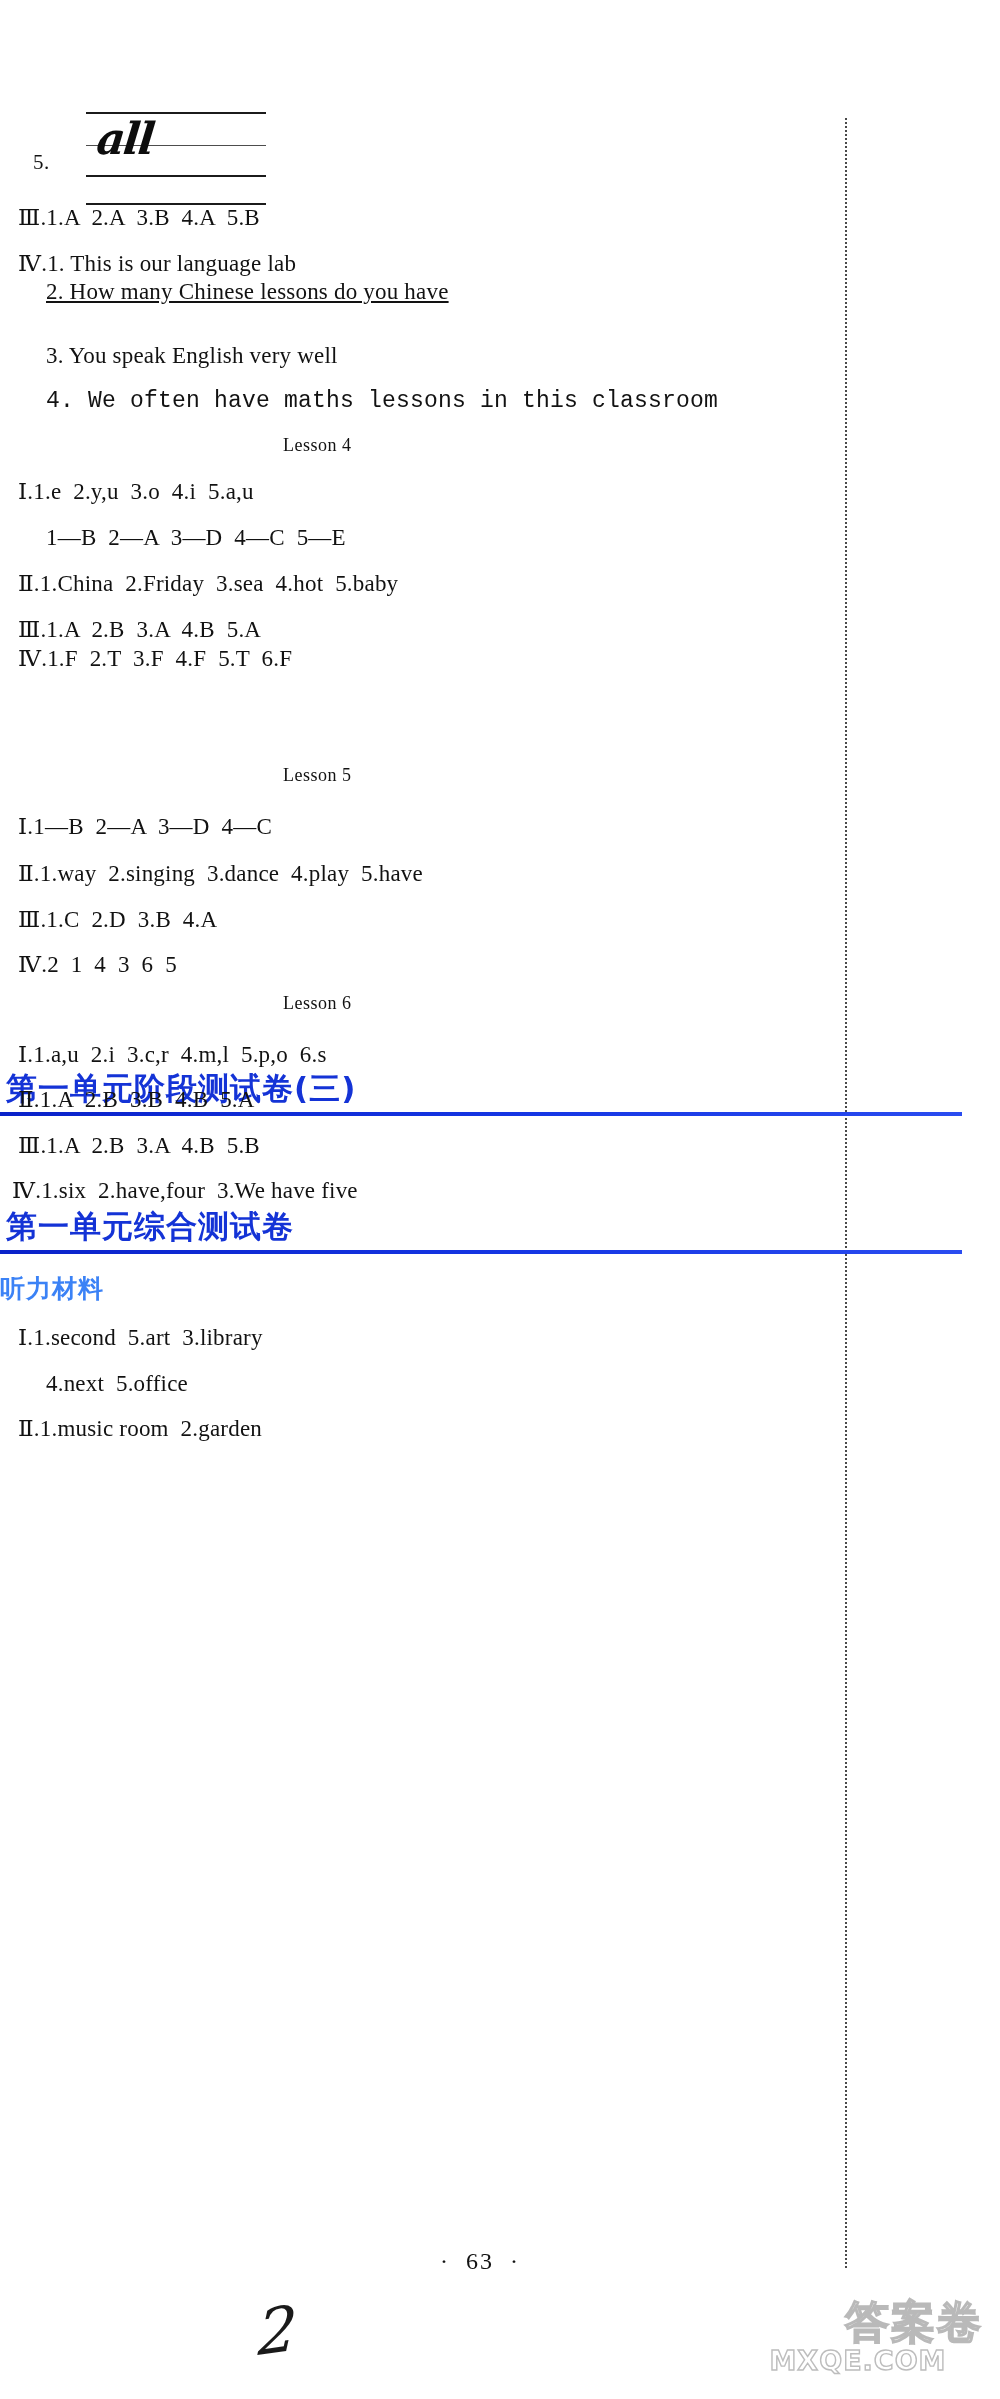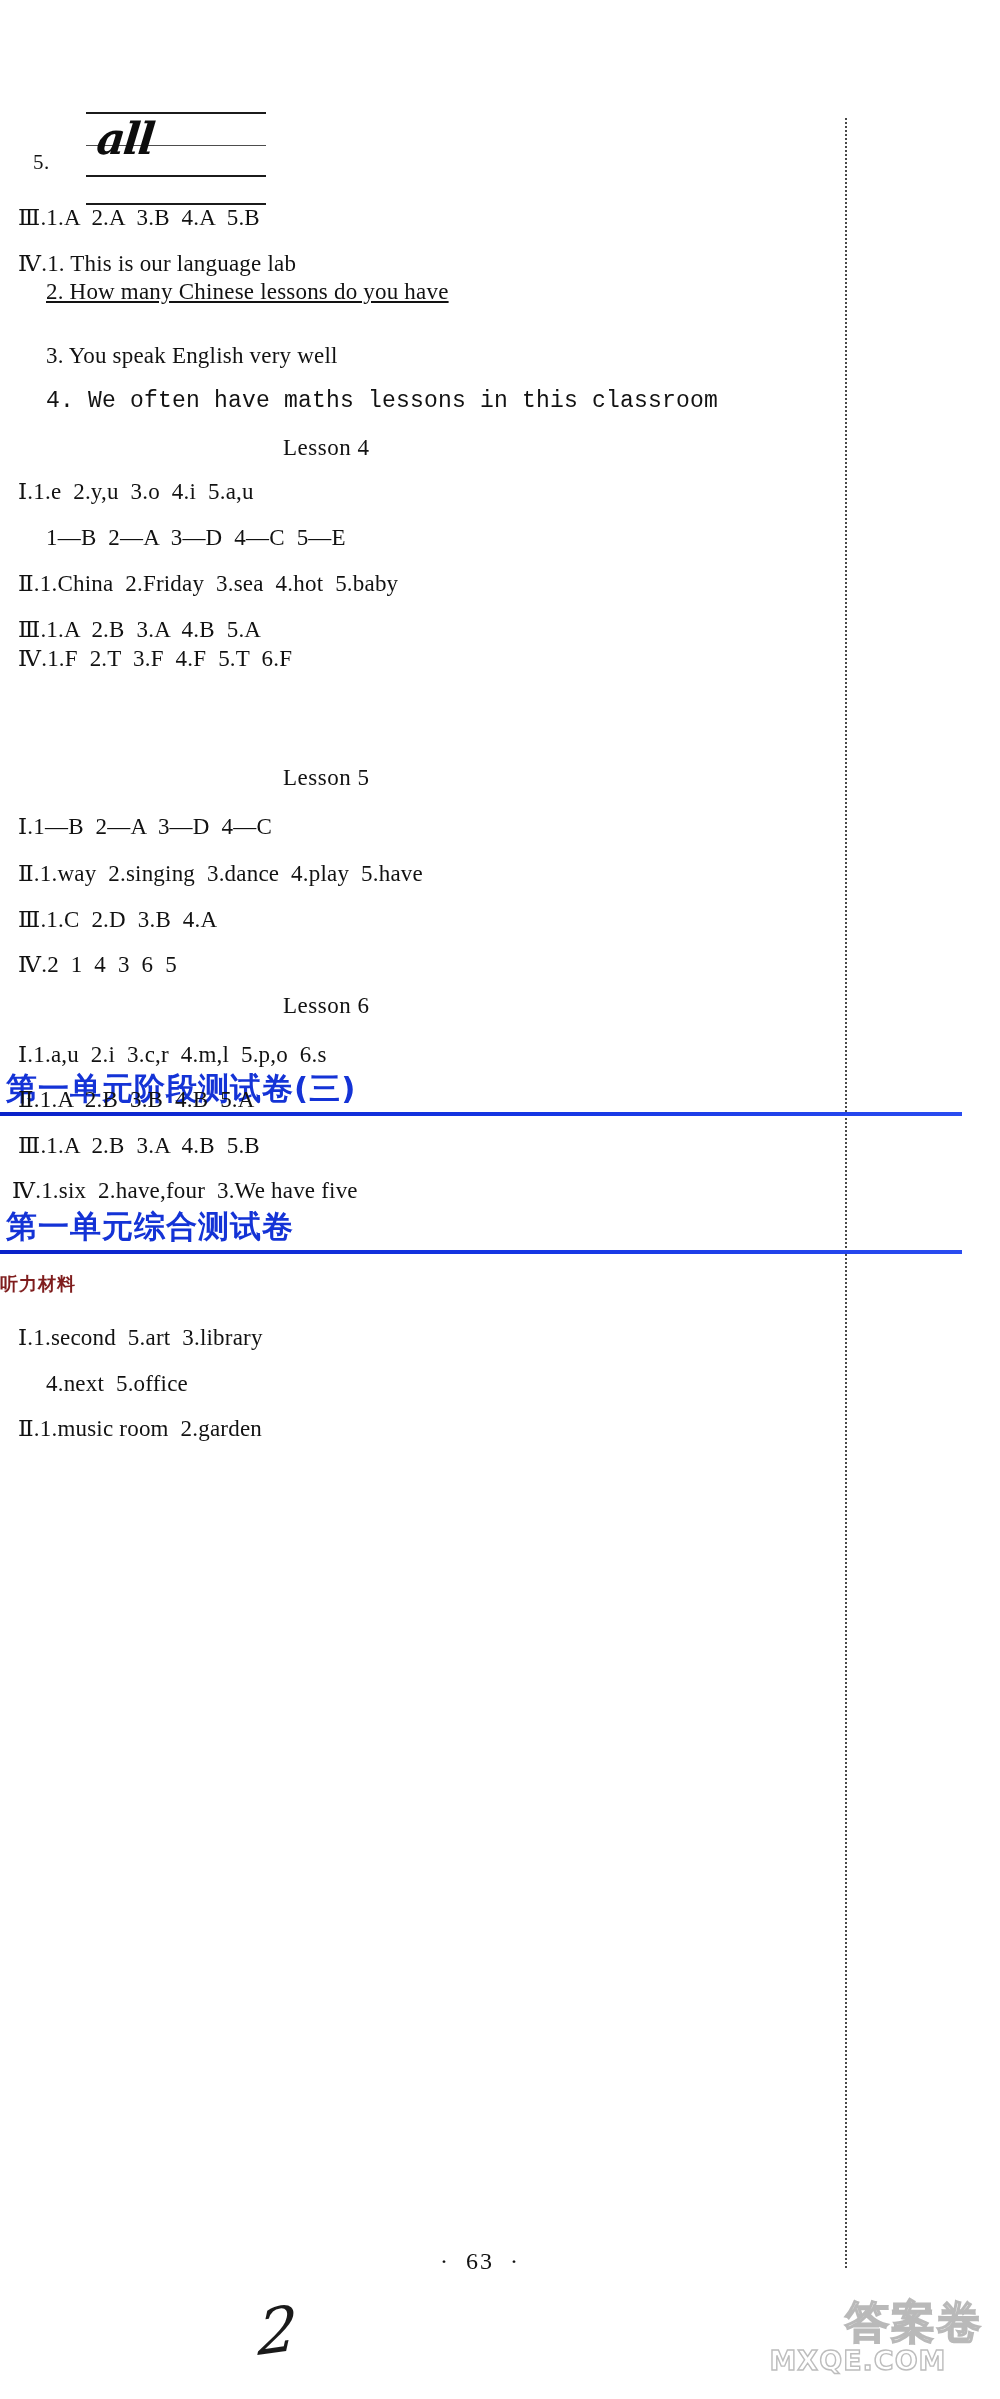--- a/index.html
+++ b/index.html
@@ -85,21 +85,21 @@
     position: absolute;
     white-space: pre;
     font-size: 23px;
     line-height: 1;
     letter-spacing: .2px;
   }
 
   
   .lesson {
     position: absolute;
-    font-size: 23px;
+    font-size: 18px;
     letter-spacing: .5px;
   }
 
   
   .sec {
     position: absolute;
     left: 0px;
     width: 1000px;
     height: 58px;
   }
@@ -121,22 +121,22 @@
     top: 40px;
     width: 962px;
     height: 4px;
     background: linear-gradient(90deg,#0a22c9 0%, #1536e4 55%, #2a4cf0 100%);
   }
 
   .cn-sub {
     position: absolute;
     font-family: "DejaVu Sans", "Liberation Sans", sans-serif;
     font-weight: 700;
-    font-size: 18px;
-    color: #7f1d1d;
+    font-size: 25px;
+    color: #3b82f6;
     letter-spacing: 1px;
     white-space: pre;
   }
 
   
   .folio {
     position: absolute;
     left: 440px;
     top: 2248px;
     font-size: 24px;

